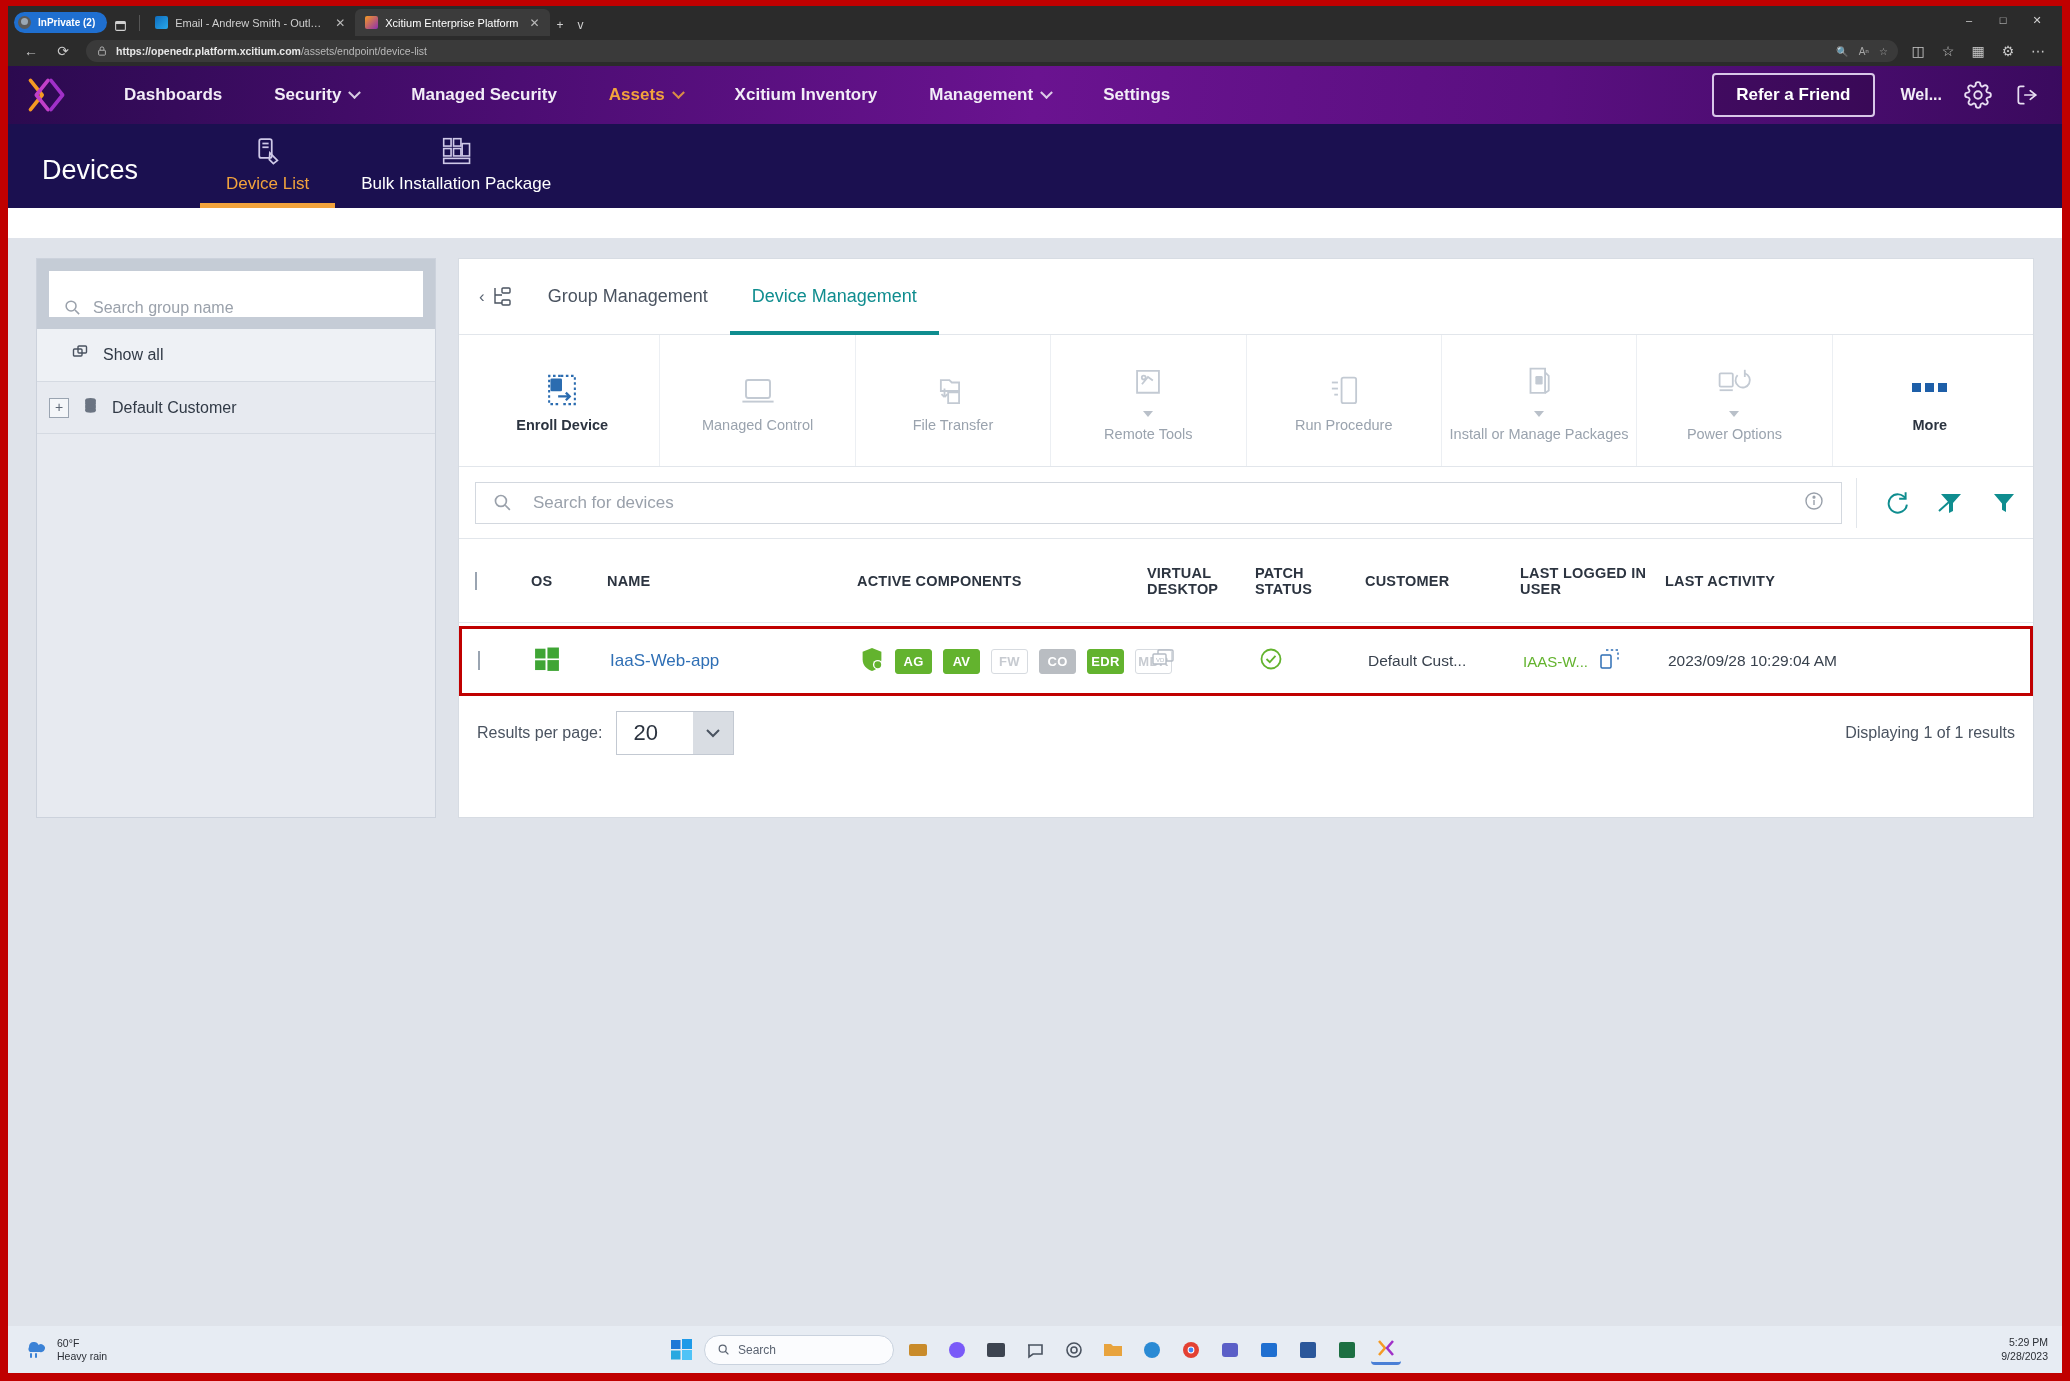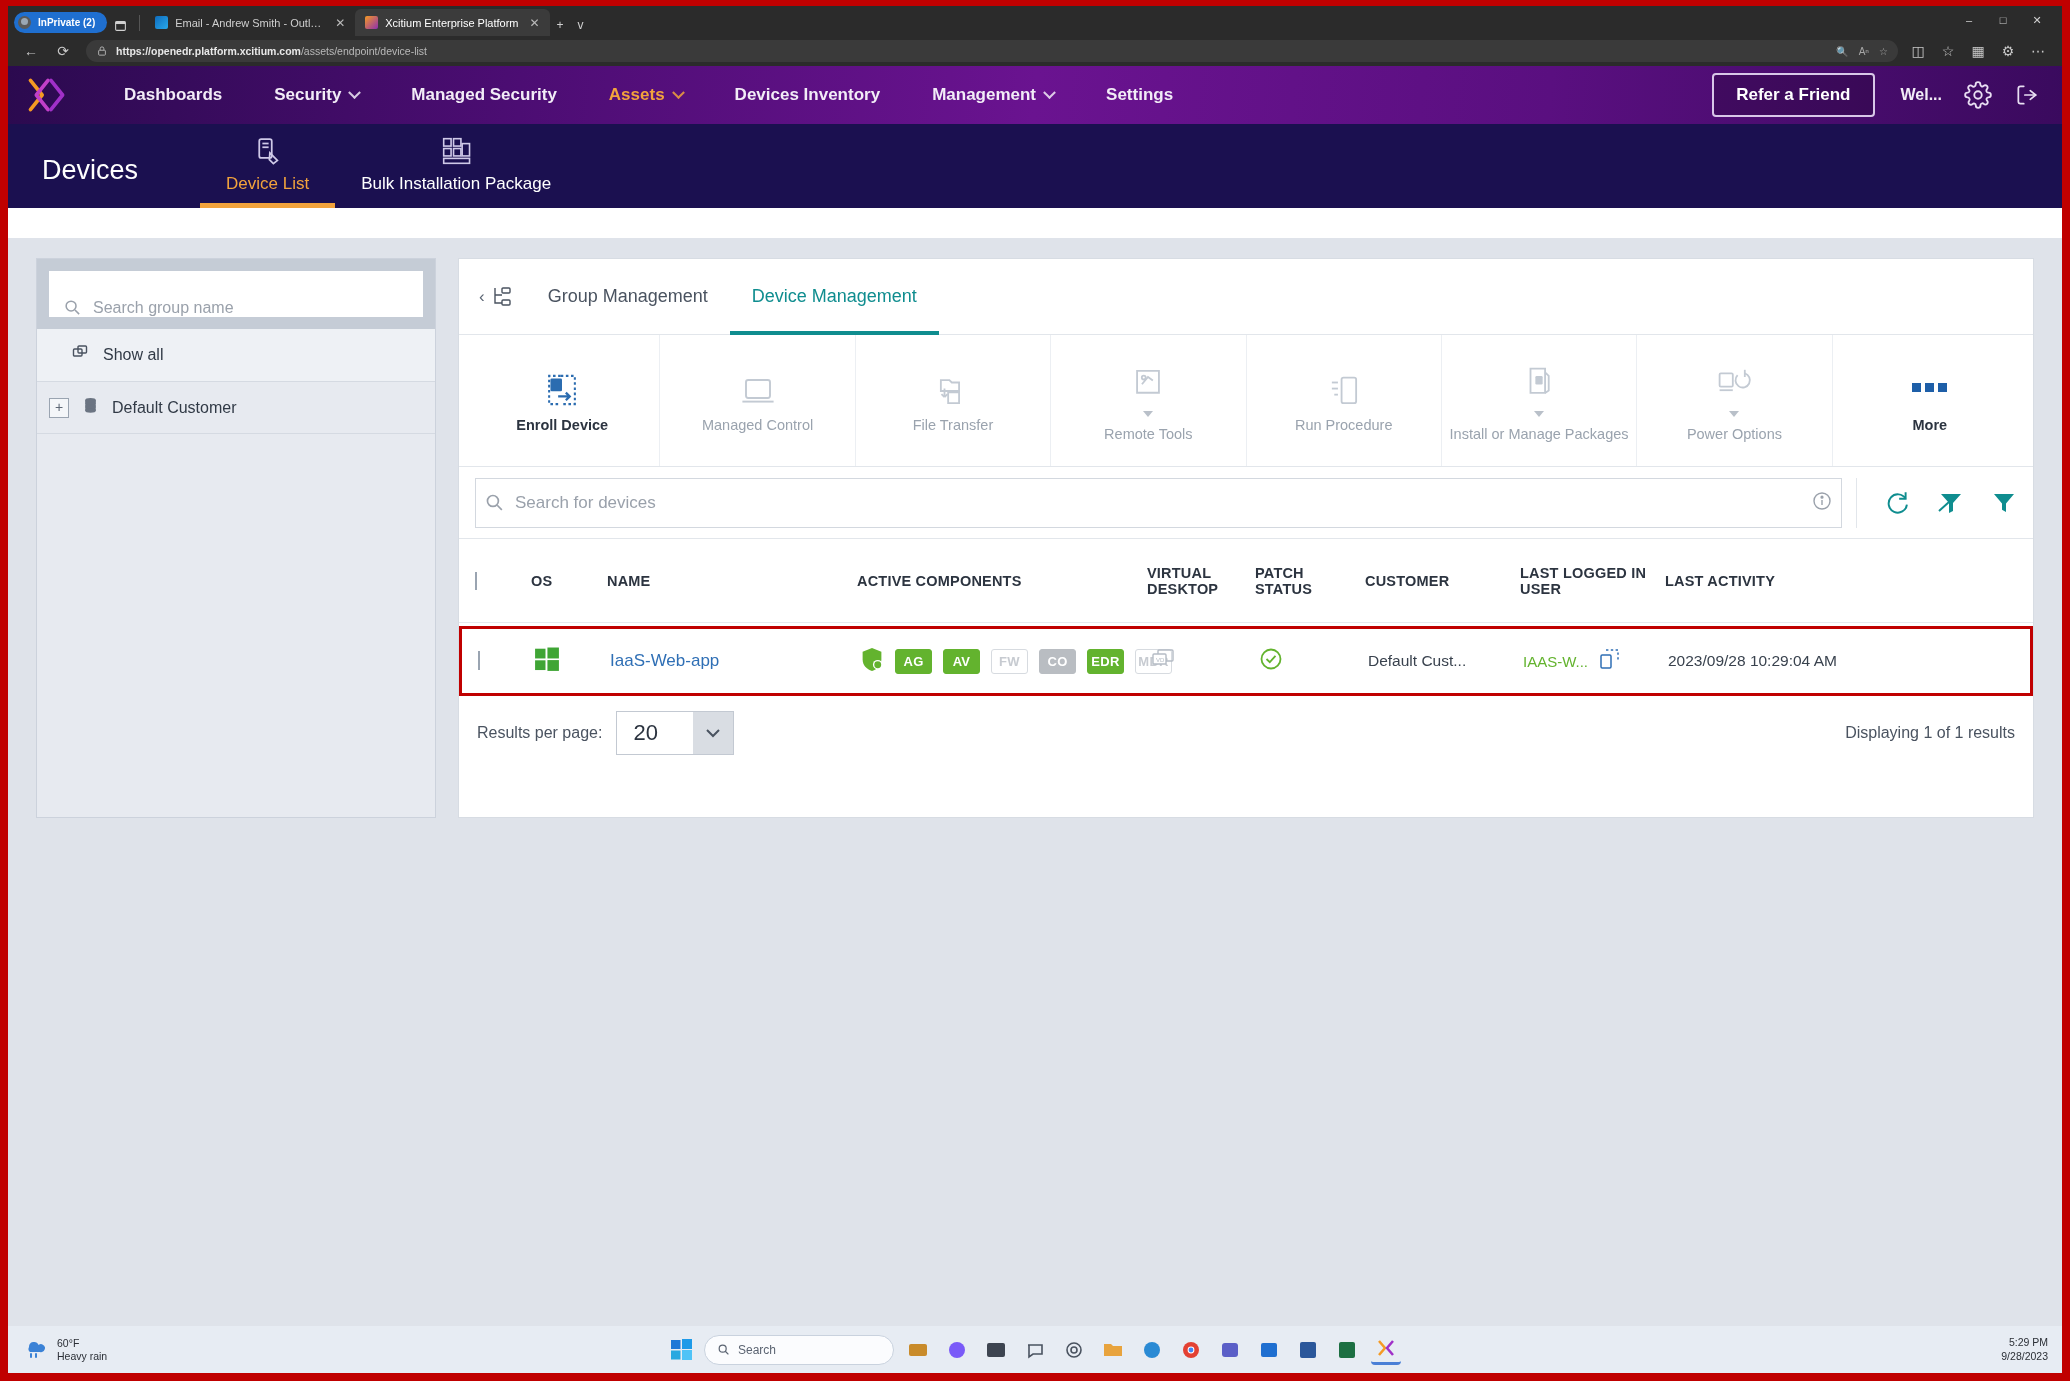--- a/index.html
+++ b/index.html
@@ -270,24 +270,24 @@
   .dots i { width: 9px; height: 9px; background: #1e5fa8; display: block; }
 
   .searchrow {
     height: 72px;
     display: flex; align-items: center;
     padding: 0 16px;
     border-bottom: 1px solid #e2e6eb;
     gap: 0;
   }
   .searchbox {
-    flex: 1; height: 50px;
+    flex: 1; height: 42px;
     border: 1px solid #d3d8df;
     display: flex; align-items: center;
-    padding: 0 8px; gap: 10px;
+    padding: 0 16px; gap: 20px;
   }
   .searchbox .ph { color: #9aa1ab; font-size: 17px; flex: 1; }
   .sr-actions { display: flex; align-items: center; gap: 26px; padding-left: 26px; border-left: 1px solid #e2e6eb; margin-left: 14px; height: 50px; }
   .sr-actions .act { color: #0f8d8f; display: flex; align-items: center; }
 
   
   .tablehead {
     display: flex; align-items: center;
     height: 84px;
     border-bottom: 1px solid #e6e9ee;
@@ -451,21 +451,21 @@
         <i class="caret"></i>
       </div>
       <div class="navlink">
         <span>Managed Security</span>
       </div>
       <div class="navlink active">
         <span>Assets</span>
         <i class="caret"></i>
       </div>
       <div class="navlink">
-        <span>Devices Inventory</span>
+        <span>Xcitium Inventory</span>
       </div>
       <div class="navlink">
         <span>Management</span>
         <i class="caret"></i>
       </div>
       <div class="navlink">
         <span>Settings</span>
       </div>
     </div>
 

